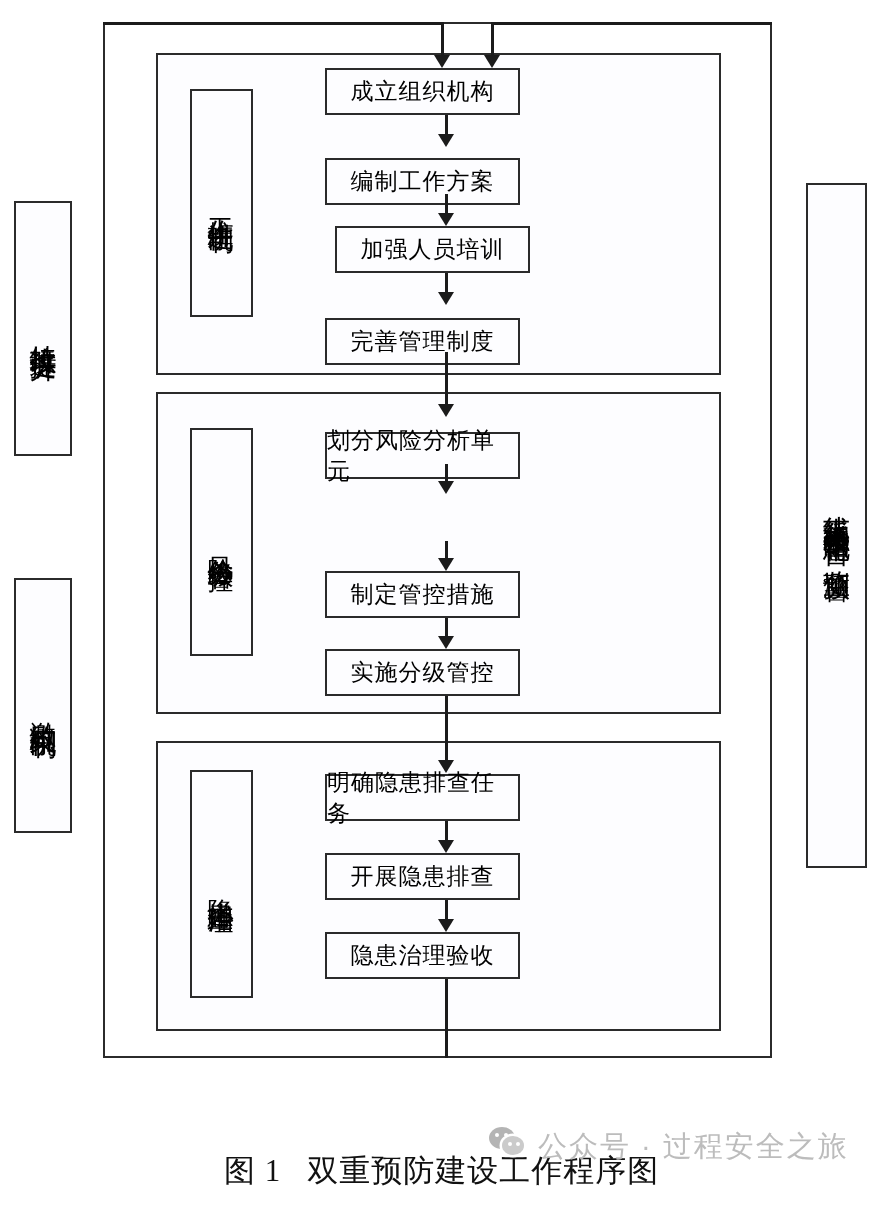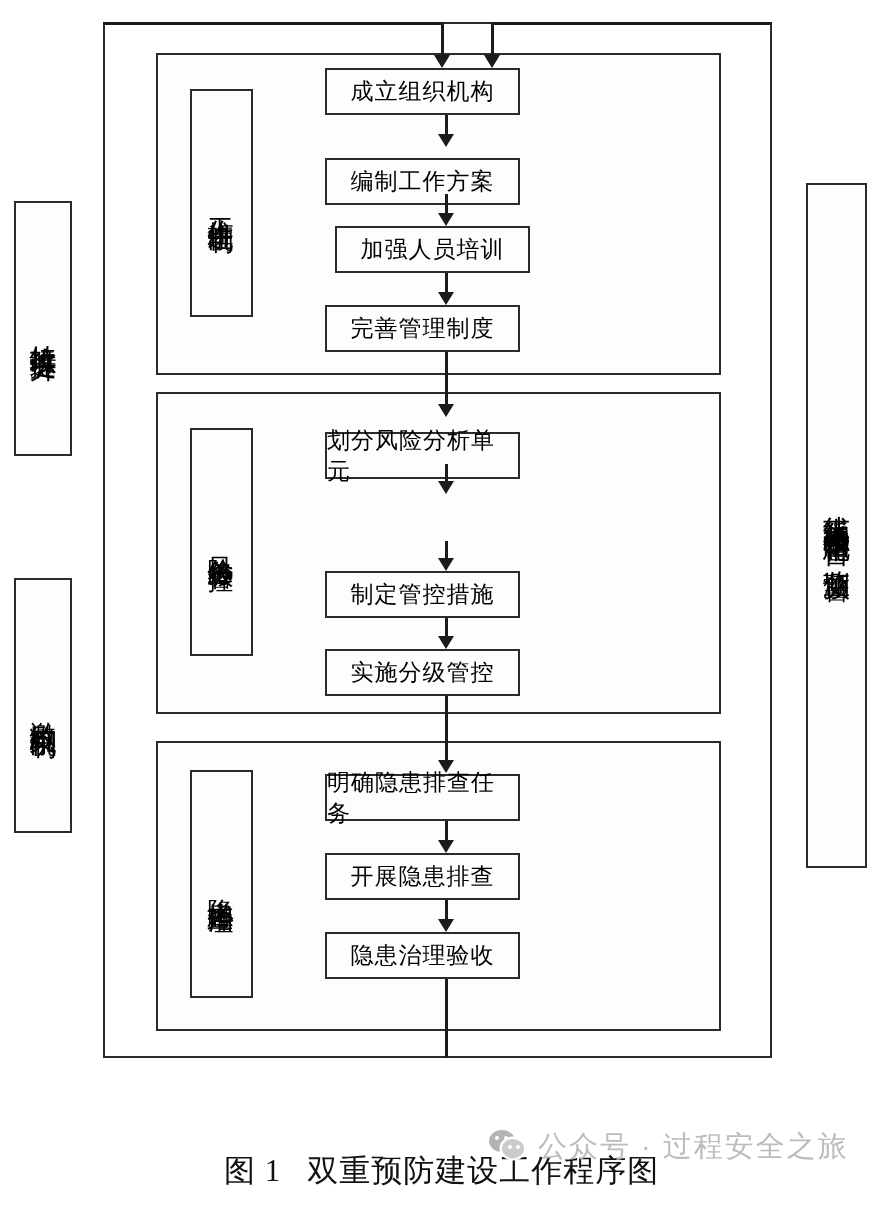--- a/index.html
+++ b/index.html
@@ -112,21 +112,21 @@
     font-size: 31px;
     color: #111;
     letter-spacing: 1px;
   }
   .caption .cap-gap { display: inline-block; width: 26px; }
 
   
   .watermark {
     left: 489px; top: 1127px;
     display: flex;
-    align-items: center;
+    align-items: flex-start;
     gap: 9px;
     color: #b9b9b9;
     font-size: 29px;
     letter-spacing: 2px;
     opacity: .95;
     pointer-events: none;
   }
   .wechat-logo { position: relative; width: 40px; height: 34px; }
   .wechat-logo .bubble-big,
   .wechat-logo .bubble-small {
@@ -177,21 +177,21 @@
   <div class="abs vline" style="left:441px; top:22px; height:33px;"></div>
   <div class="abs arrowhead" style="left:434px; top:55px;"></div>
 
   <div class="abs hline" style="left:491px; top:22px; width:281px;"></div>
   <div class="abs vline" style="left:491px; top:22px; height:33px;"></div>
   <div class="abs arrowhead" style="left:484px; top:55px;"></div>
 
   <div class="abs pbox" style="top:68px;">成立组织机构</div>
   <div class="abs pbox" style="top:158px;">编制工作方案</div>
   <div class="abs pbox" style="top:226px;margin-left:10px;">加强人员培训</div>
-  <div class="abs pbox" style="top:305px;">完善管理制度</div>
+  <div class="abs pbox" style="top:318px;">完善管理制度</div>
 
   <div class="abs vline" style="left:445px; top:115px; height:19px;"></div>
   <div class="abs arrowhead" style="left:438px; top:134px;"></div>
 
   <div class="abs vline" style="left:445px; top:194px; height:19px;"></div>
   <div class="abs arrowhead" style="left:438px; top:213px;"></div>
 
   <div class="abs vline" style="left:445px; top:273px; height:19px;"></div>
   <div class="abs arrowhead" style="left:438px; top:292px;"></div>
 

